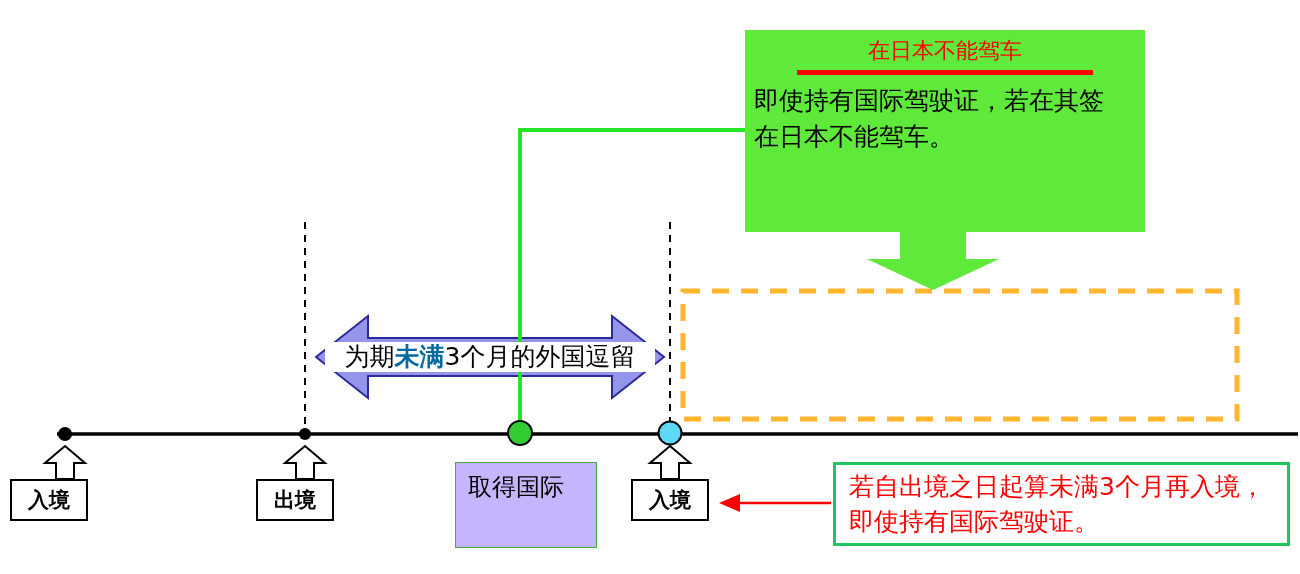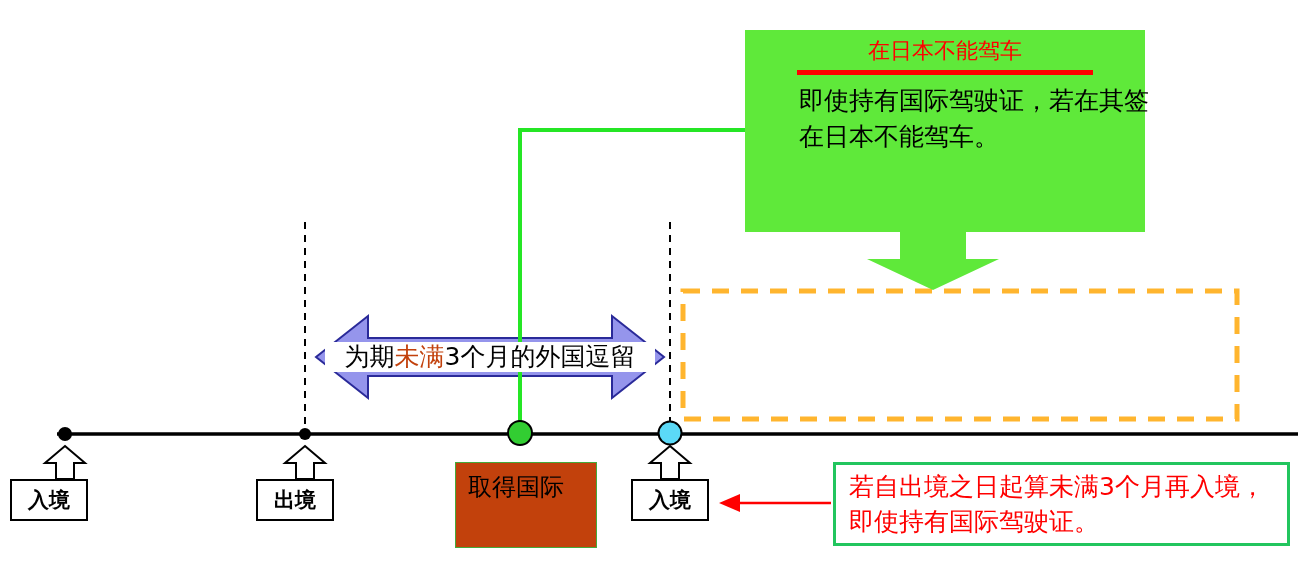--- a/index.html
+++ b/index.html
@@ -29,55 +29,54 @@
   .callout-underline{
     width:296px;height:5px;background:#ff0000;
     margin:6px auto 8px auto;
   }
   .callout-body{
     padding:0 8px 0 9px;
     color:#000000;
     font-size:25px;
     line-height:36px;
     white-space:nowrap;
-    margin-left:45px;
   }
 
   
   .duration-label{
     left:325px;top:342px;width:330px;
     background:#ffffff;
     text-align:center;
     font-size:25px;
     line-height:30px;
     color:#000000;
     white-space:nowrap;
   }
-  .duration-label .red{color:#c2410c;}
+  .duration-label .red{color:#0369a1;font-weight:bold;}
 
   
   .tl-label{
     top:479px;width:78px;height:42px;
     background:#ffffff;
     border:2px solid #000000;
     box-sizing:border-box;
     text-align:center;
     line-height:38px;
     font-size:21px;
     color:#000000;
     font-weight:bold;
   }
   .tl-entry1{left:10px;}
   .tl-exit{left:256px;}
   .tl-entry2{left:631px;}
 
   
   .permit-box{
     left:455px;top:462px;width:142px;height:86px;
-    background:#c2410c;
+    background:#c4b5fd;
     border:1px solid #44aa3c;
     box-sizing:border-box;
     color:#000000;
     font-size:24px;
     line-height:36px;
     padding:6px 0 0 12px;
   }
 
   
   .note-box{

